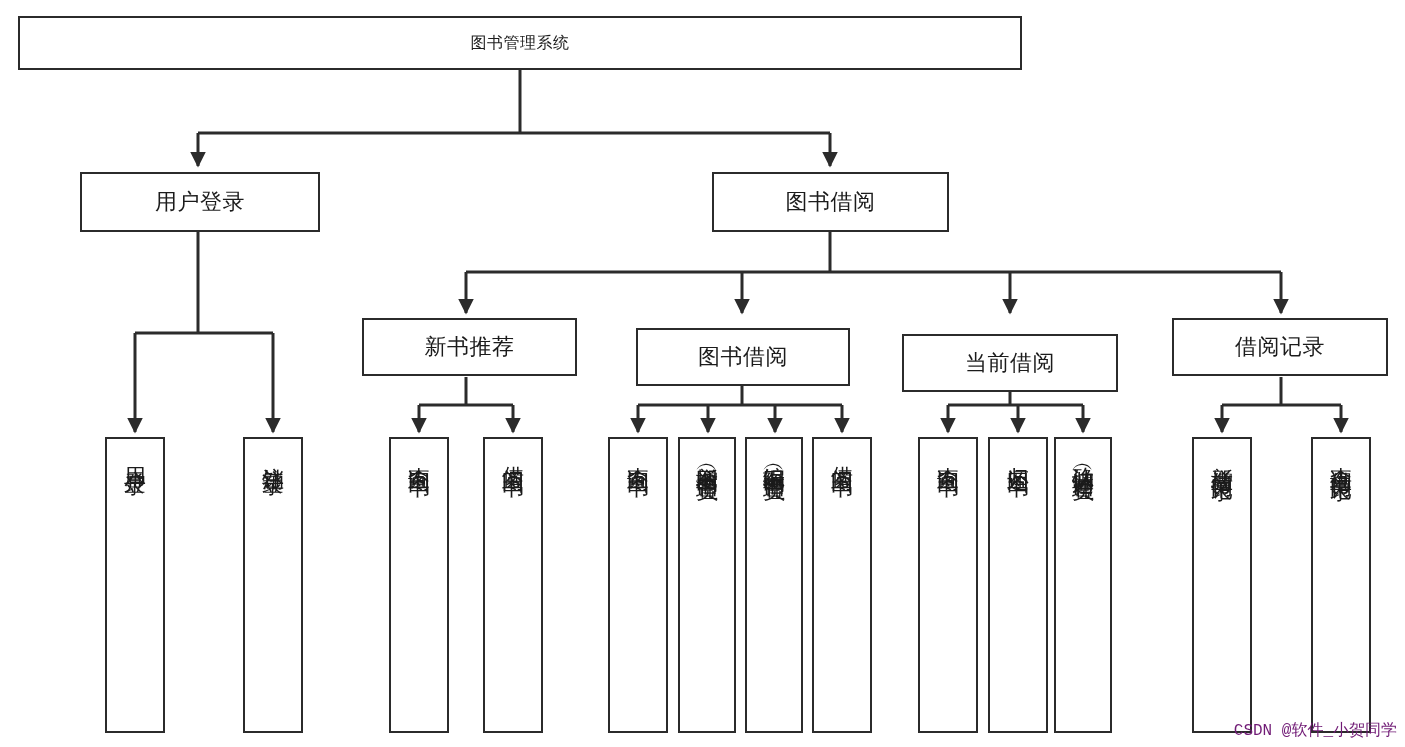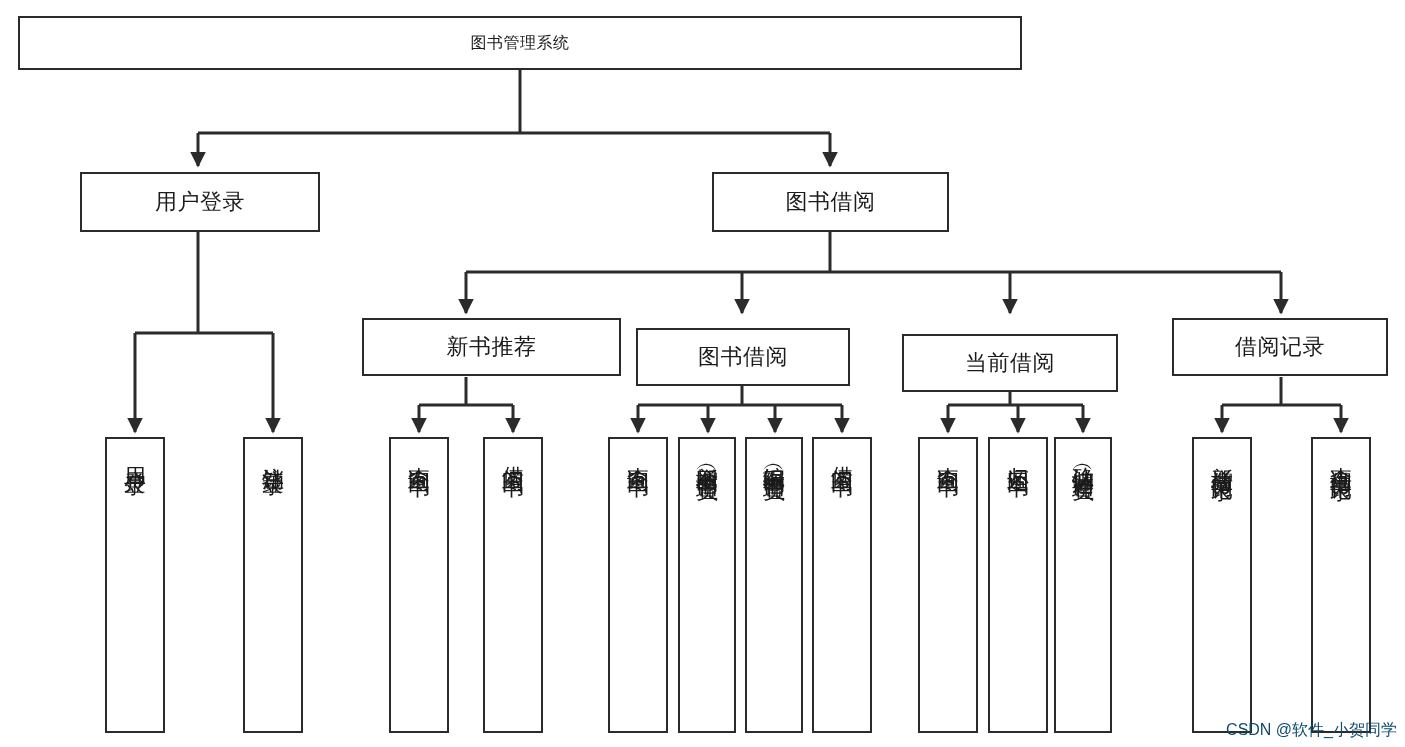--- a/index.html
+++ b/index.html
@@ -59,24 +59,24 @@
     line-height: 1.0;
     letter-spacing: 3px;
     white-space: nowrap;
   }
   .node.v.tall .label { letter-spacing: 2px; }
   #watermark {
     position: absolute;
     right: 8px;
     bottom: 6px;
     font-size: 16px;
-    color: #0c4a6e;
+    color: #701a75;
     z-index: 5;
     white-space: nowrap;
-    font-family: Liberation Sans, sans-serif;
+    font-family: Liberation Mono, monospace;
   }
 </style>
 </head>
 <body>
 
 <div id="canvas">
 
   <svg id="wires" viewBox="0 0 1405 747" xmlns="http://www.w3.org/2000/svg">
     <defs>
       <marker id="arrow" viewBox="0 0 10 10" refX="9" refY="5" markerWidth="5.2" markerHeight="5.2" orient="auto-start-reverse">
@@ -131,21 +131,21 @@
     <span class="label">图书管理系统</span>
   </div>
 
   <div class="node h" style="left:80px; top:172px; width:240px; height:60px;">
     <span class="label">用户登录</span>
   </div>
   <div class="node h" style="left:712px; top:172px; width:237px; height:60px;">
     <span class="label">图书借阅</span>
   </div>
 
-  <div class="node h" style="left:362px; top:318px; width:259px; height:58px;">
+  <div class="node h" style="left:362px; top:318px; width:215px; height:58px;">
     <span class="label">新书推荐</span>
   </div>
   <div class="node h" style="left:636px; top:328px; width:214px; height:58px;">
     <span class="label">图书借阅</span>
   </div>
   <div class="node h" style="left:902px; top:318px; width:216px; height:58px;margin-top:16px;">
     <span class="label">当前借阅</span>
   </div>
   <div class="node h" style="left:1172px; top:318px; width:216px; height:58px;align-items:center;">
     <span class="label">借阅记录</span>

